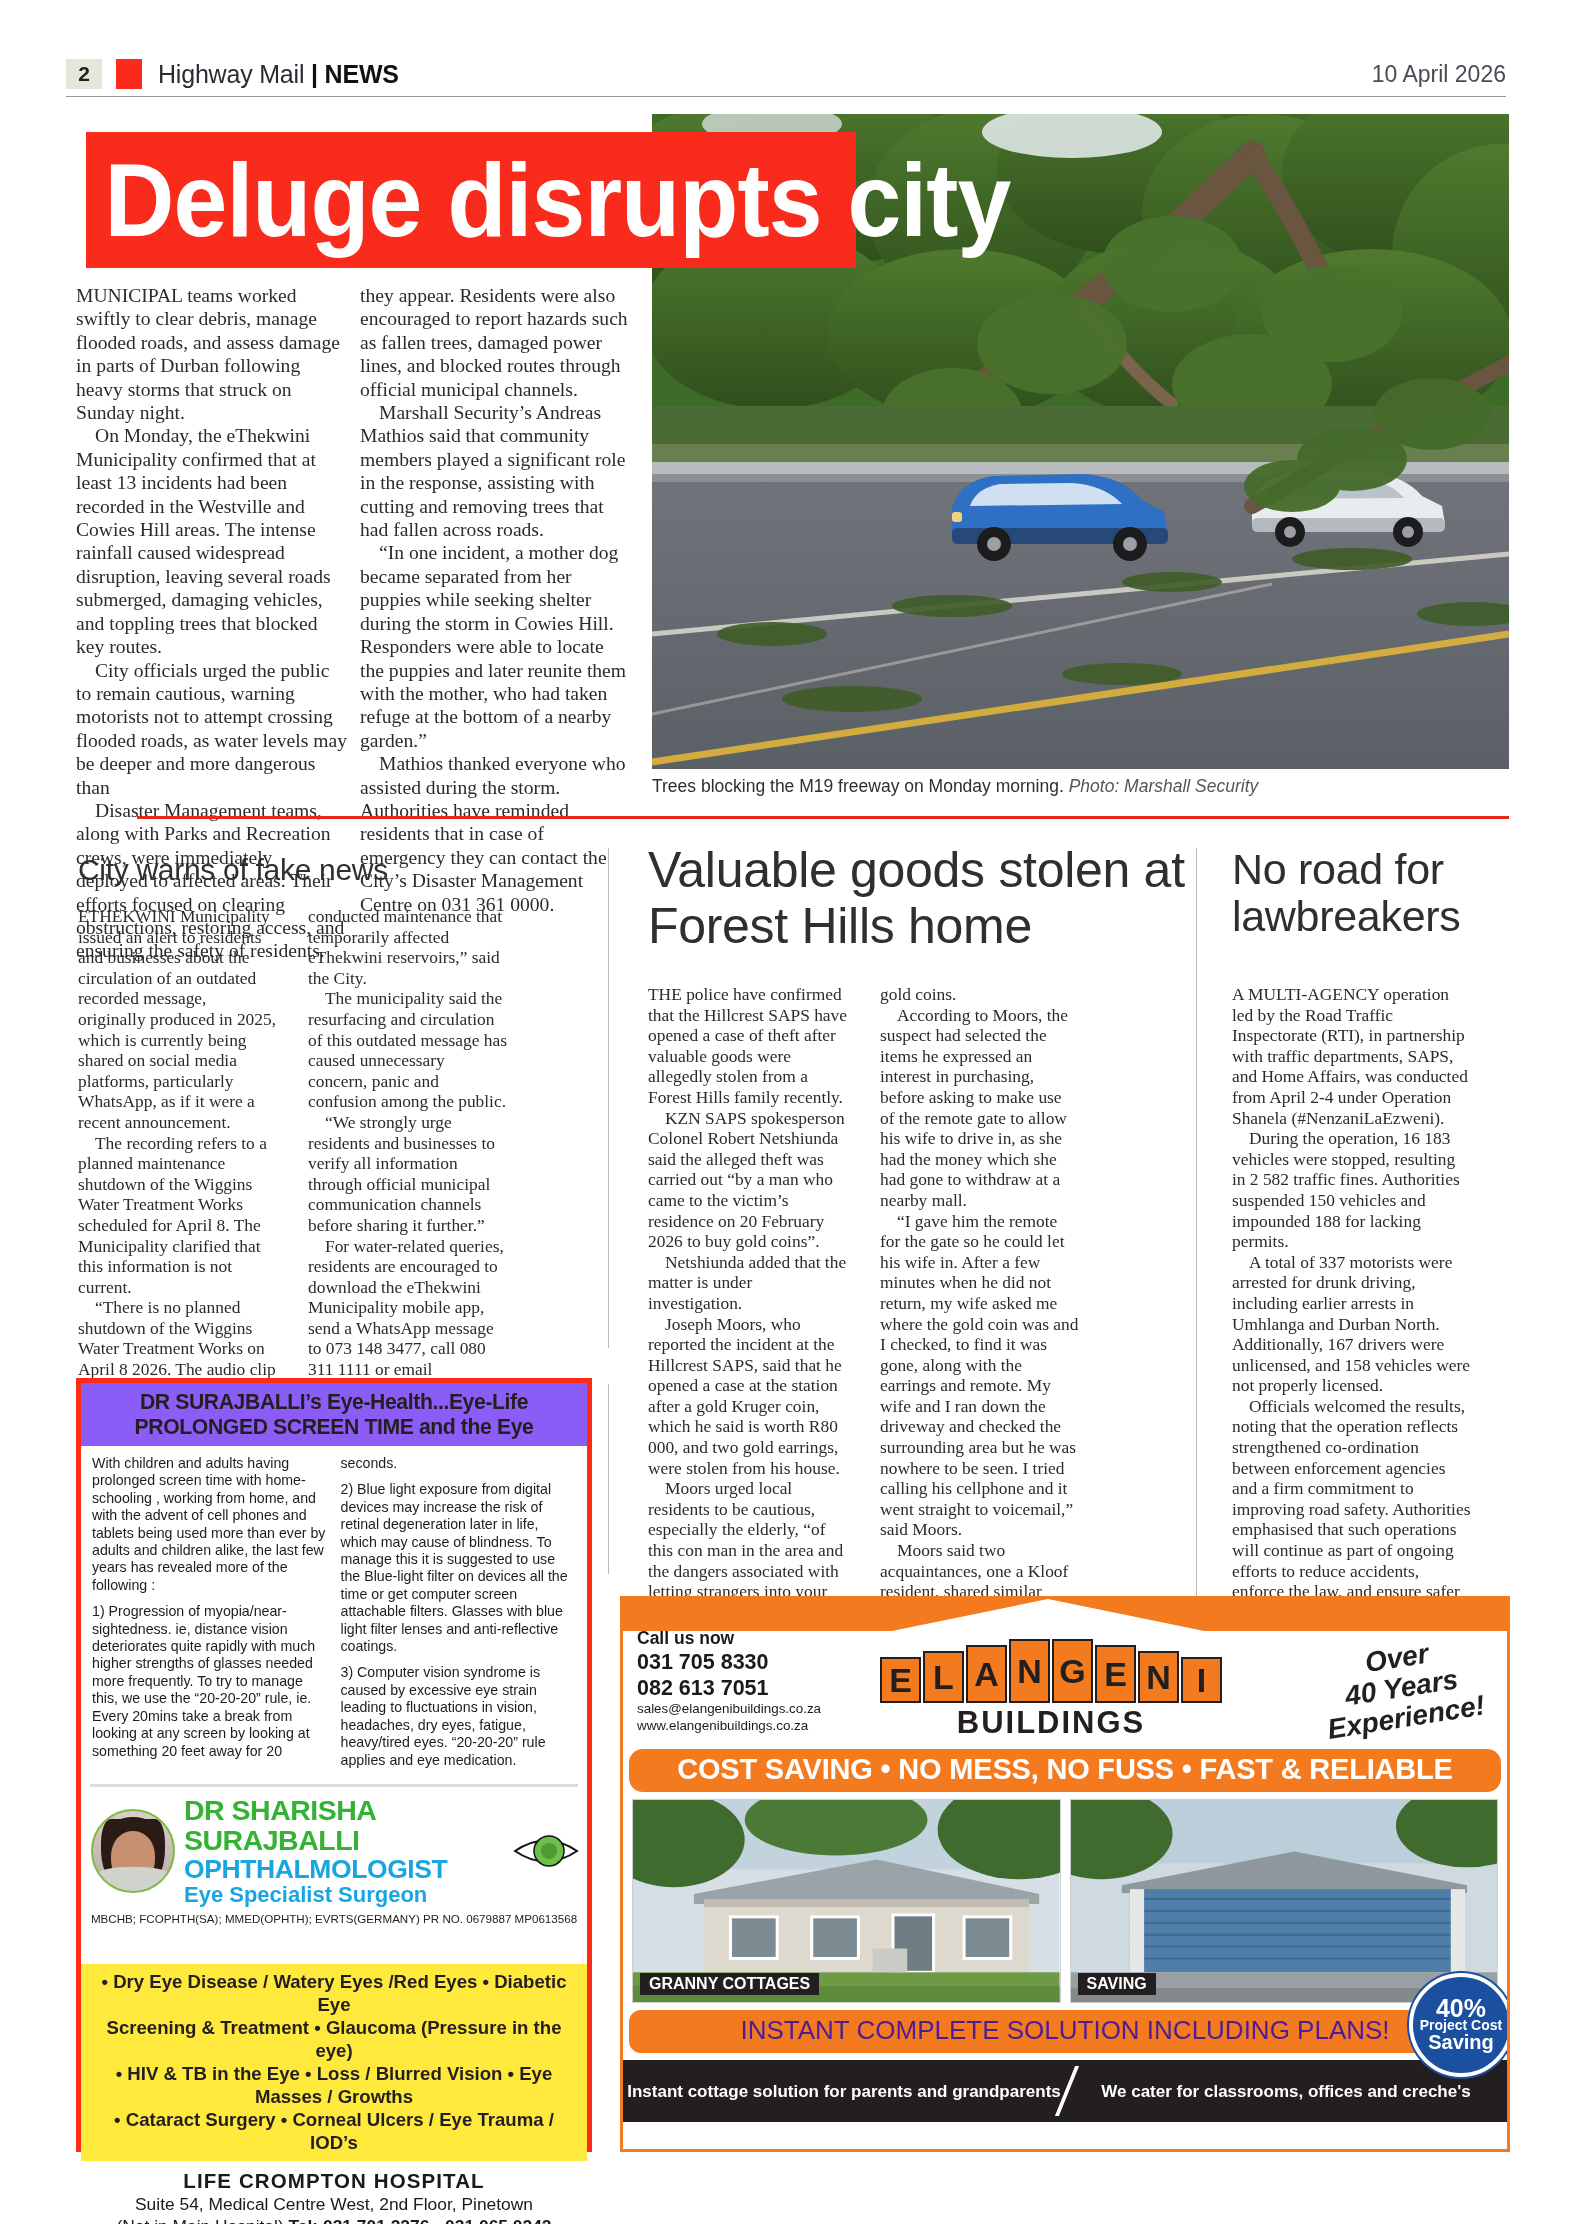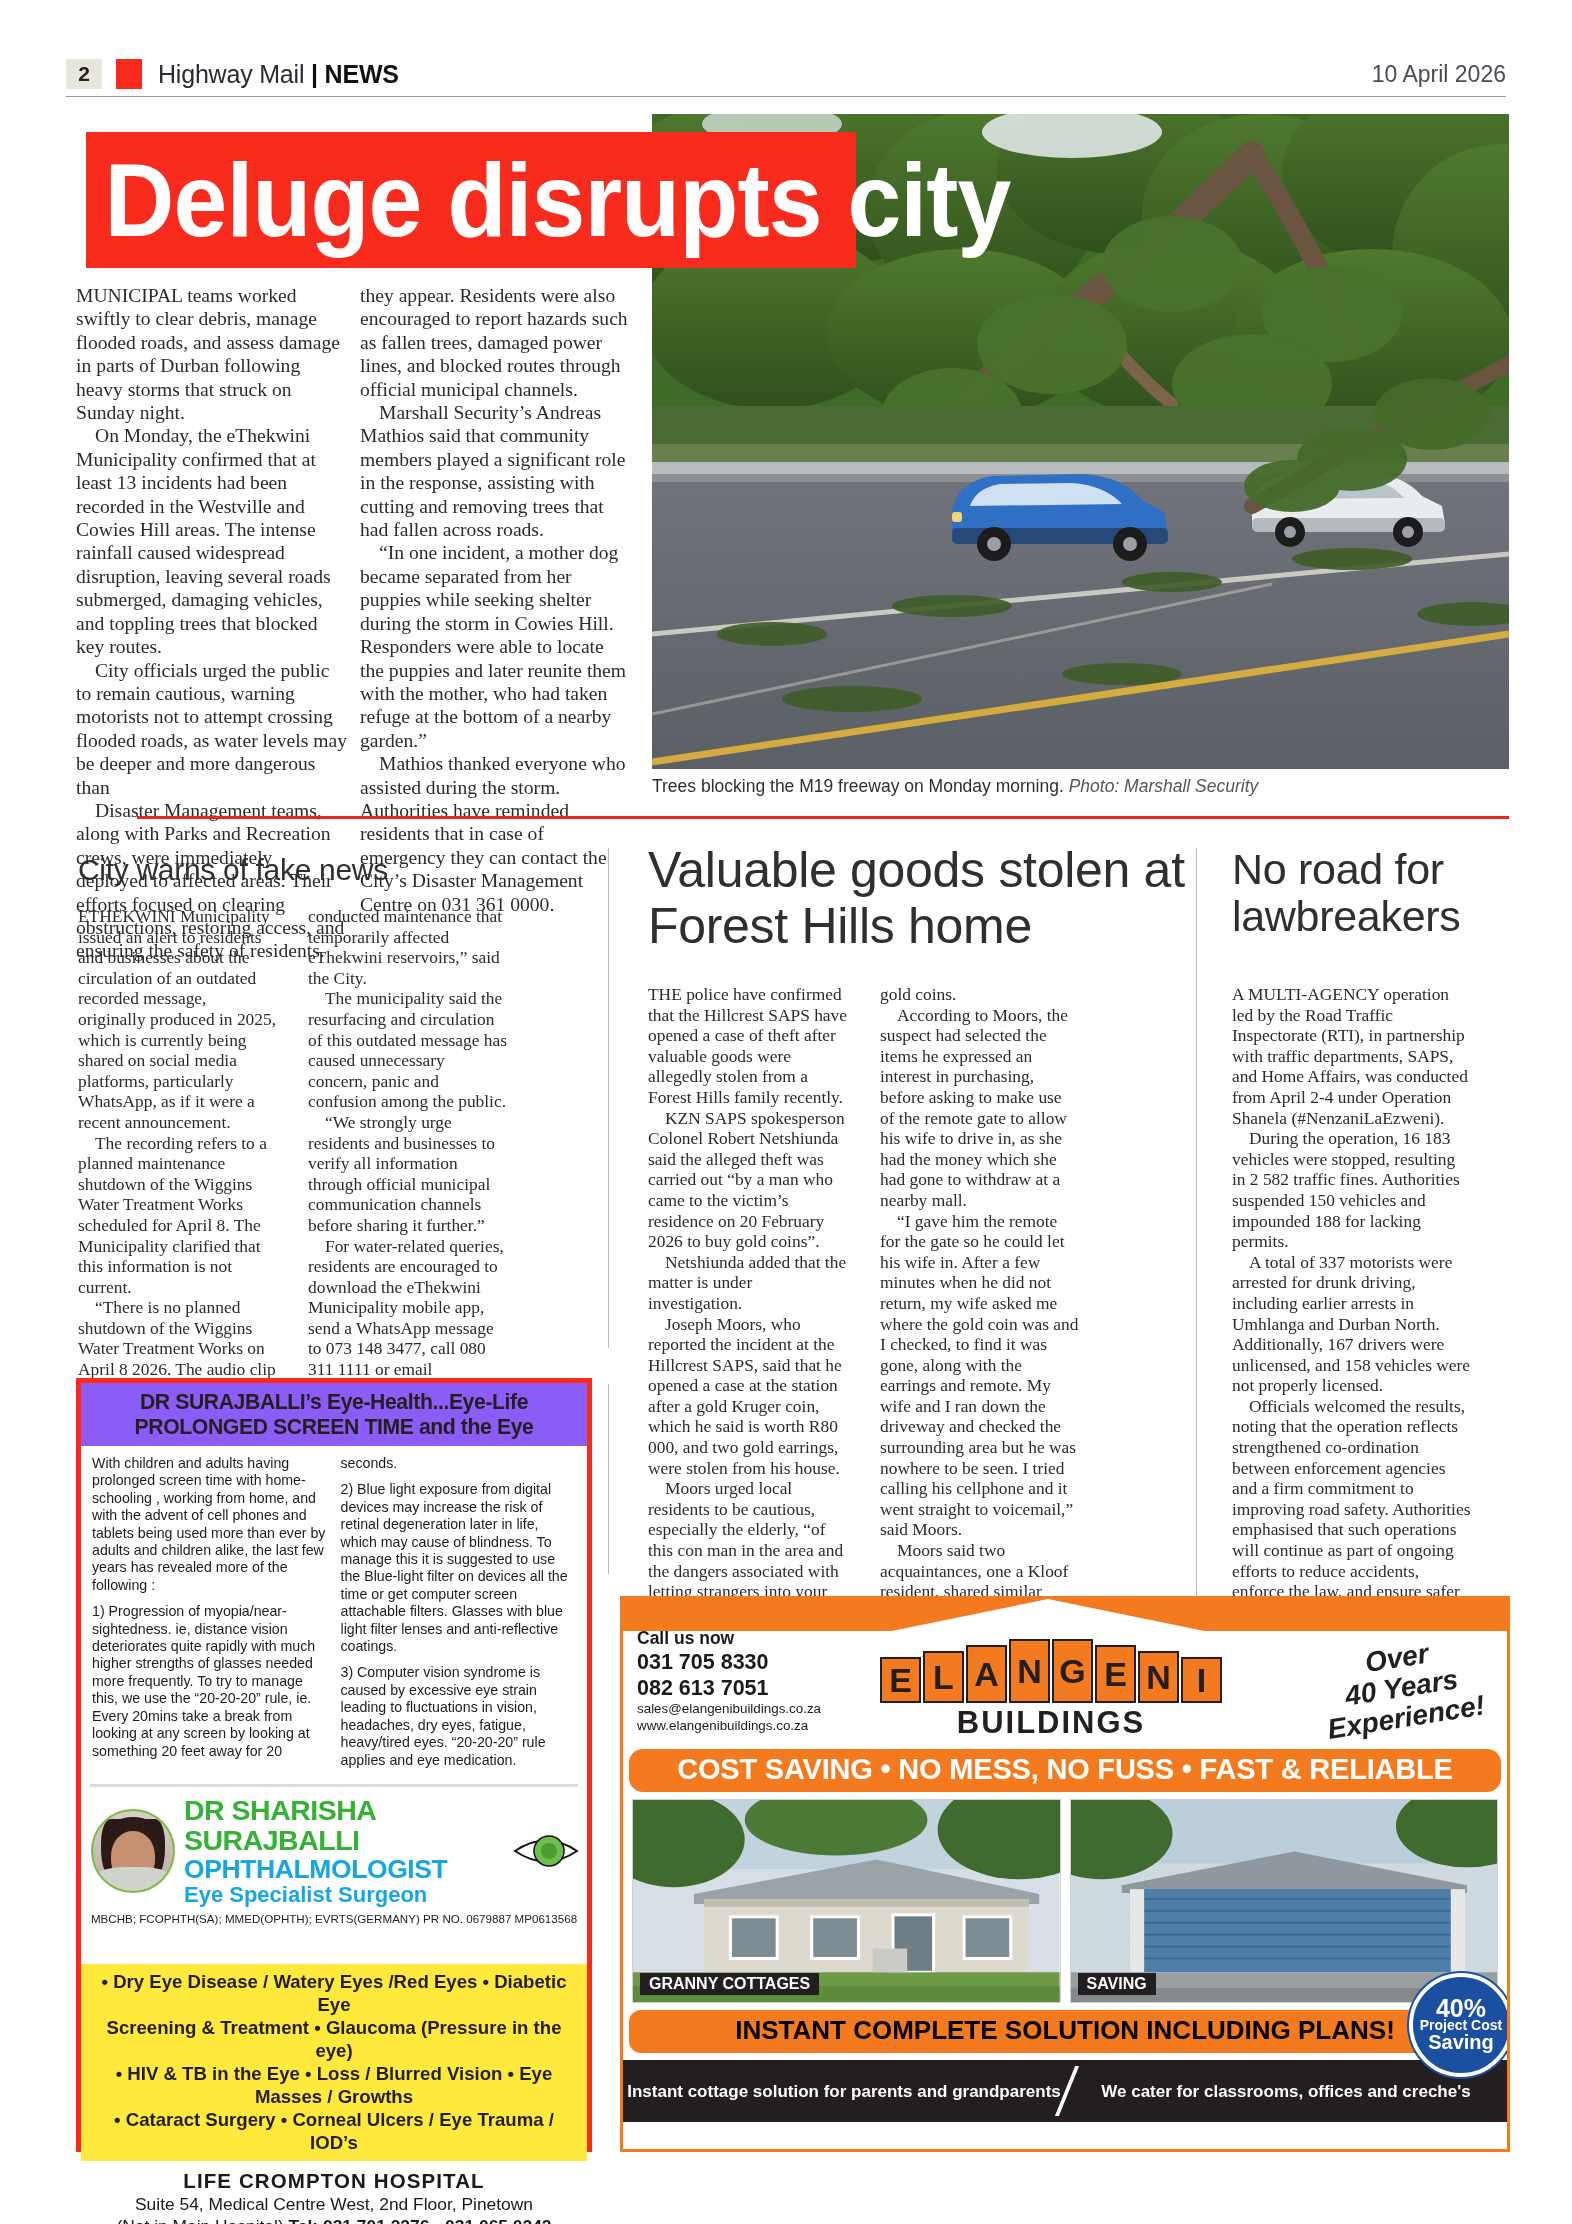--- a/index.html
+++ b/index.html
@@ -268,23 +268,23 @@
     font-family:"Liberation Sans Narrow","Liberation Sans", sans-serif;
     font-weight:bold; display:flex; flex-direction:column;
     align-items:center; justify-content:center; line-height:17px;
     box-shadow:0 0 0 2px #1b4fa0;
     z-index:5;
   }
   .el-badge .b1 { font-size:25px; }
   .el-badge .b2 { font-size:14px; }
   .el-badge .b3 { font-size:20px; }
   .el-instant {
-    background:#f47a20; color:#000000; text-align:center;
-    font-family:"Liberation Sans Narrow","Liberation Sans", sans-serif;
-    font-weight:bold; font-size:26px; padding:5px 0 7px; margin:7px 6px 0;
+    background:#f47a20; color:#4c1d95; text-align:center;
+    font-family:"Liberation Sans Narrow","Liberation Sans", sans-serif;
+    font-weight:normal; font-size:26px; padding:5px 0 7px; margin:7px 6px 0;
     border-radius:12px;
   }
   .el-foot {
     position:relative; background:#231f20; color:#fff; height:62px;
     margin-top:7px; display:flex;
   }
   .el-foot > div {
     flex:1; text-align:center; align-self:center;
     font-family:"Liberation Sans Narrow","Liberation Sans", sans-serif;
     font-weight:bold; font-size:17px; line-height:21px;

